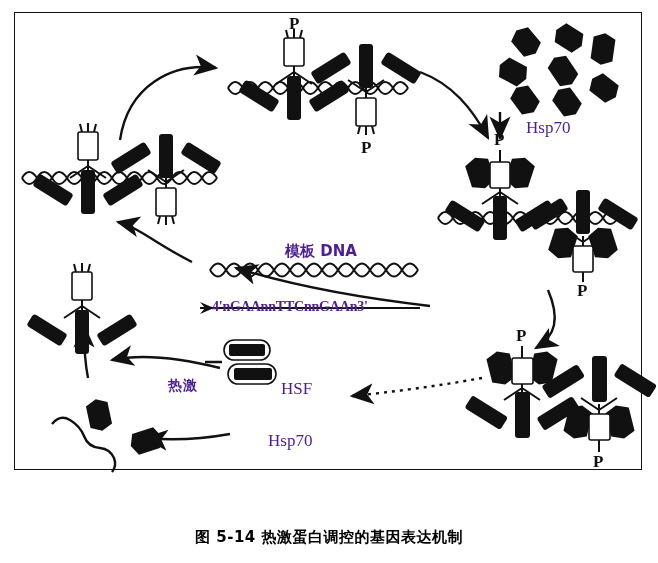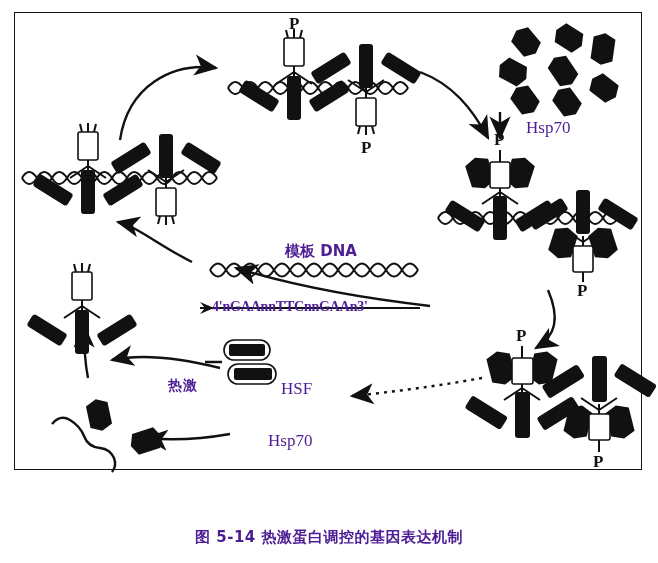--- a/index.html
+++ b/index.html
@@ -3,21 +3,21 @@
 <meta charset="utf-8">
 <style>
   html,body{margin:0;padding:0;background:#fff;}
   body{font-family:"Liberation Serif",serif;}
   #page{position:relative;width:658px;height:563px;background:#fff;overflow:hidden;}
   #frame{position:absolute;left:14px;top:12px;width:628px;height:458px;border:1.5px solid #111;box-sizing:border-box;background:#fff;}
   .lbl{position:absolute;color:#4c1d95;white-space:nowrap;}
   .cn{font-family:"DejaVu Sans",sans-serif;font-weight:bold;}
   .ser{font-family:"Liberation Serif",serif;}
   .p-lbl{font-family:"Liberation Serif",serif;font-weight:bold;font-size:17px;color:#111;}
-  #caption{position:absolute;left:0;top:528px;width:658px;text-align:center;font-family:"DejaVu Sans",sans-serif;font-weight:bold;font-size:15px;color:#4c1d95;letter-spacing:.5px;}
+  #caption{position:absolute;left:0;top:528px;width:658px;text-align:center;font-family:"DejaVu Sans",sans-serif;font-weight:bold;font-size:15px;color:#000000;letter-spacing:.5px;}
   svg{position:absolute;left:0;top:0;overflow:visible;}
   .ink{fill:#111;}
   .stroke{fill:none;stroke:#111;}
   .wht{fill:#fff;stroke:#111;stroke-width:1.6;}
 </style>
 </head>
 <body>
 
 <div id="page">
 

